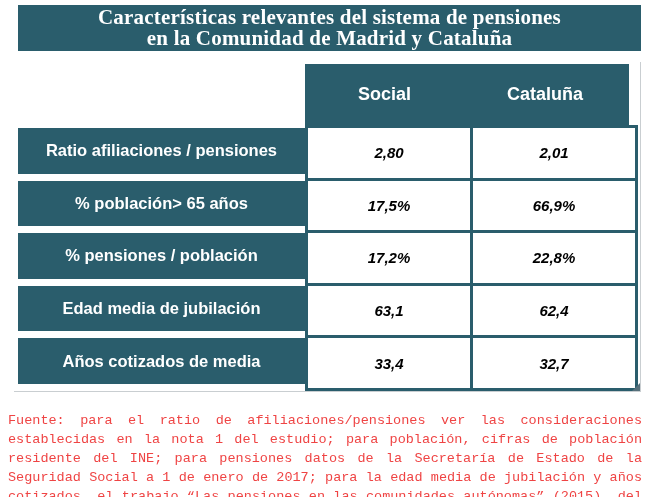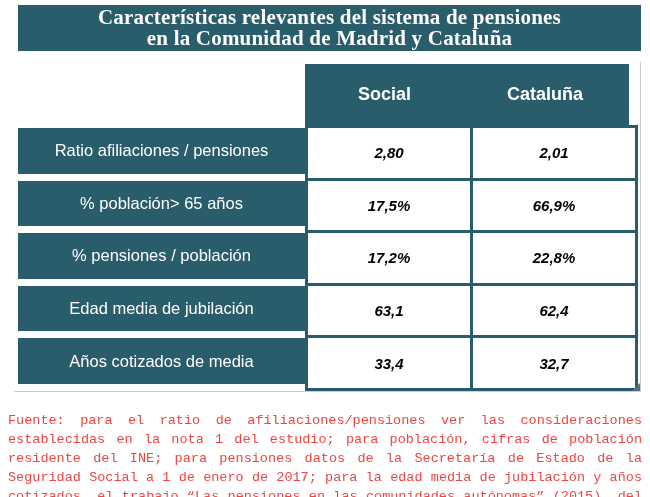--- a/index.html
+++ b/index.html
@@ -79,21 +79,21 @@
     width: 287px; height: 266px;
     display: grid;
     grid-template-rows: repeat(5, 1fr);
     gap: 3px;
     padding: 3px 0;
     box-sizing: border-box;
   }
   .row-label {
     background: #2A5D6C;
     color: #ffffff;
-    font-weight: 400;
+    font-weight: 700;
     font-size: 16.5px;
     display: flex;
     align-items: center;
     justify-content: center;
     margin-bottom: 4px;
     white-space: nowrap;
   }
 
   
   .frame-line-right {

